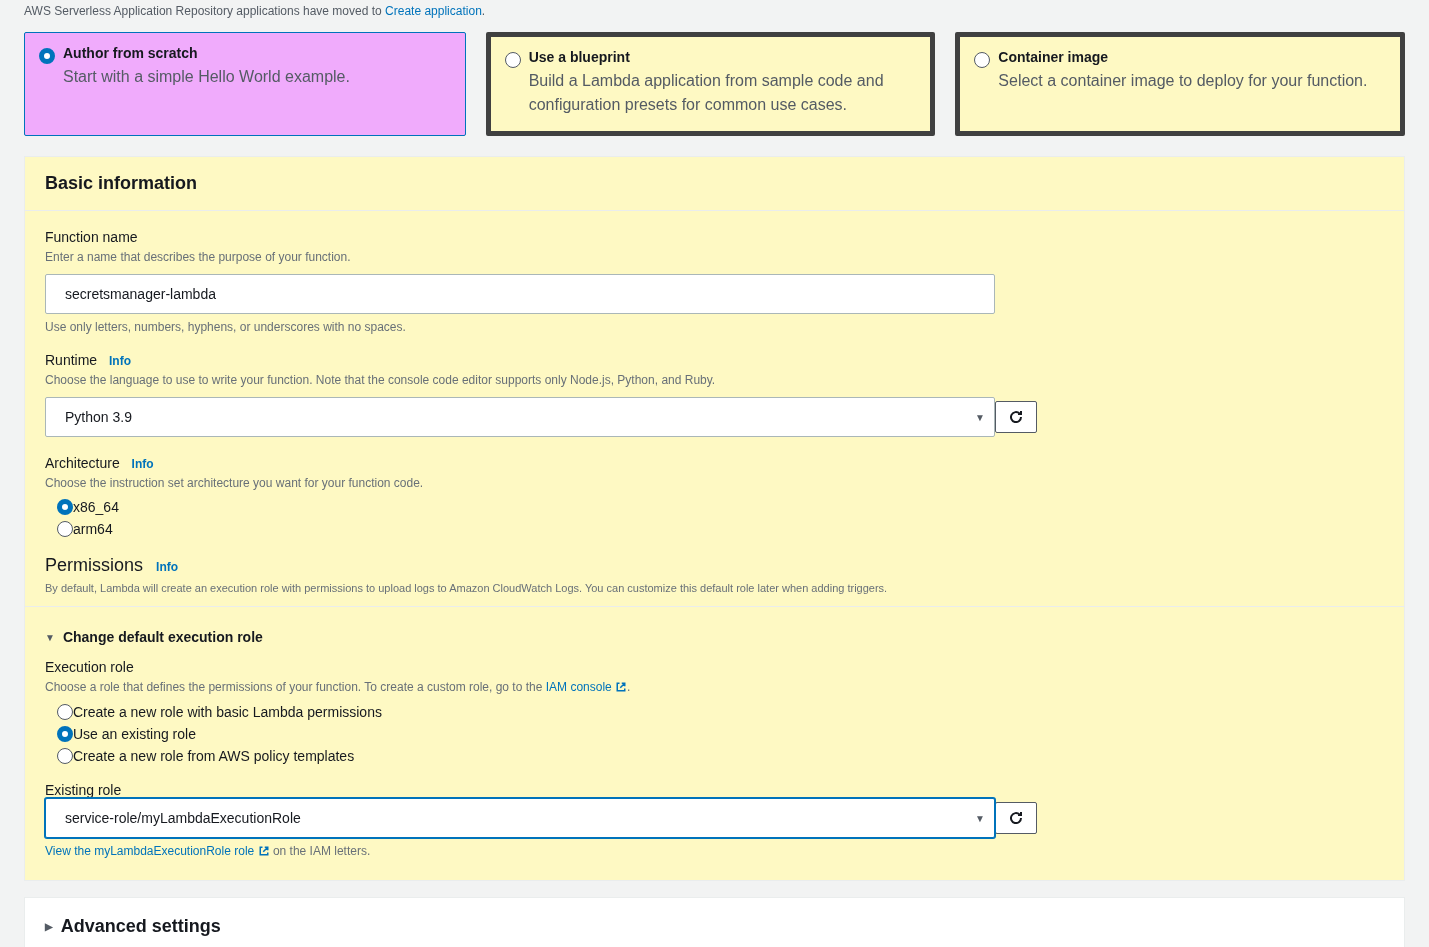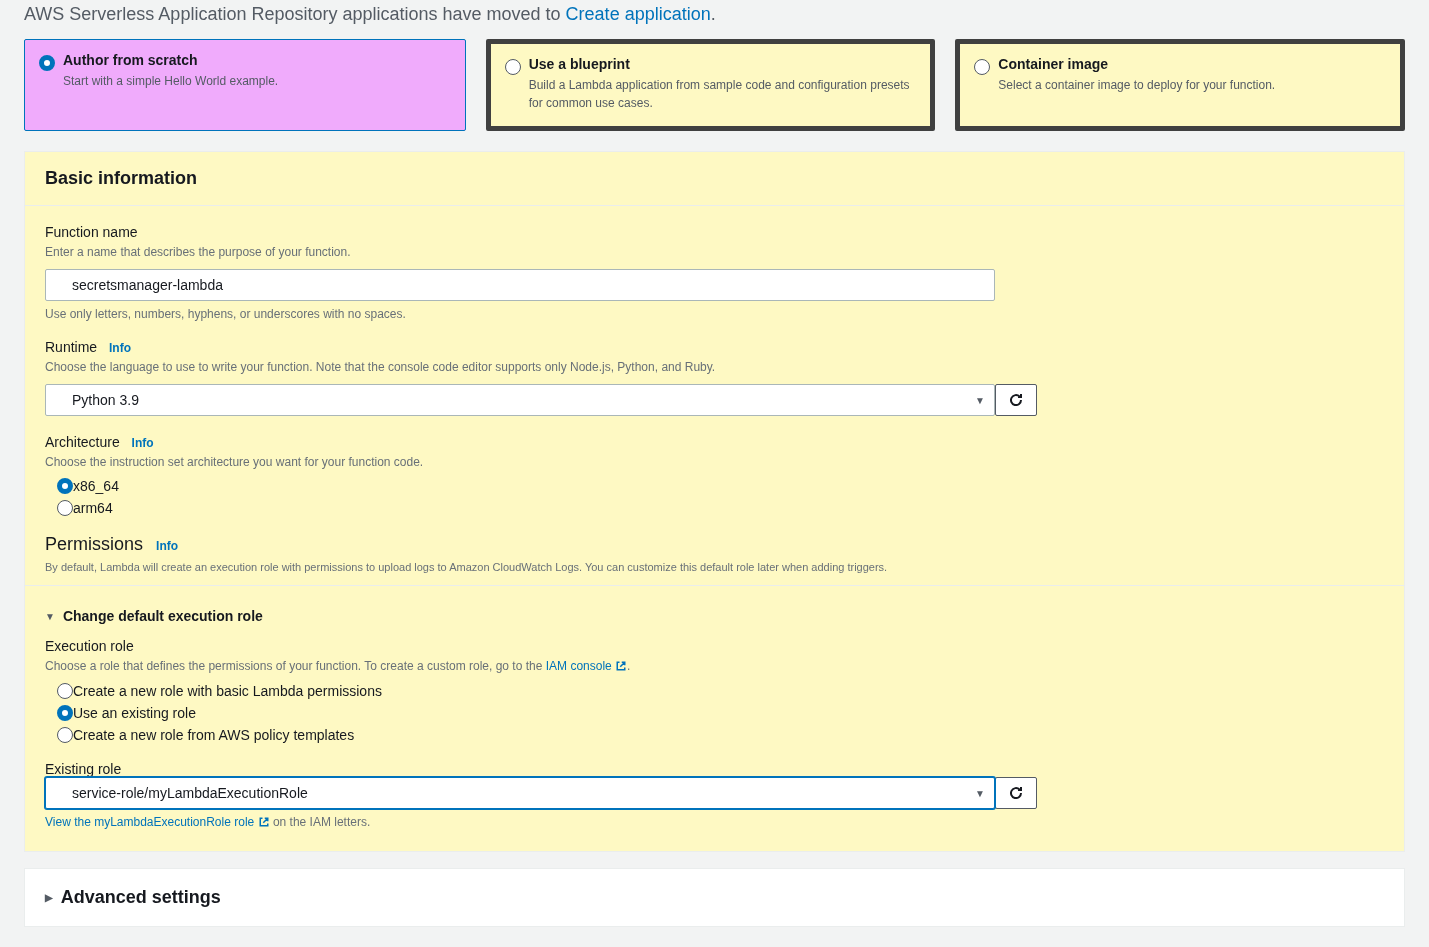--- a/index.html
+++ b/index.html
@@ -1,35 +1,35 @@
 <!DOCTYPE html>
 <html><head>
 <meta charset="utf-8">
 <style>
   * { box-sizing: border-box; }
   html, body { margin:0; padding:0; background:#f2f3f3; font-family:"Amazon Ember","Helvetica Neue",Arial,sans-serif; color:#16191f; }
   .page { padding: 0 24px 24px 24px; }
-  .notice { font-size:18px; color:#545b64; padding:4px 0 14px 0; }
+  .notice { font-size:12px; color:#545b64; padding:4px 0 14px 0; }
   .notice a { color:#0073bb; text-decoration:none; }
   .cards { display:flex; gap:20px; margin-bottom:20px; }
   .card { flex:1; background:#fef9c3; border:5px solid #404040; border-radius:2px; padding:12px 16px 14px 14px; display:flex; align-items:flex-start; gap:8px; cursor:pointer; }
   .card.selected { border:1px solid #0073bb; background:#f0abfc; }
   .radio { flex:0 0 16px; width:16px; height:16px; border:1px solid #545b64; border-radius:50%; margin-top:3px; position:relative; background:#fff; }
   .radio.checked { border:5px solid #0073bb; }
   .card .txt h3 { margin:0 0 4px 0; font-size:14px; font-weight:700; color:#16191f; }
-  .card .txt p { margin:0; font-size:12px; color:#545b64; line-height:1.5; }
+  .card .txt p { margin:0; font-size:16px; color:#545b64; line-height:1.5; }
   .panel { background:#fef9c3; border:1px solid #eaeded; }
   .panel-header { padding:16px 20px; border-bottom:1px solid #eaeded; }
   .panel-header h2 { margin:0; font-size:18px; font-weight:700; }
   .panel-body { padding:18px 20px 4px 20px; }
   .field { margin-bottom:18px; }
   .field-label { font-size:14px; font-weight:400; color:#16191f; }
   .field-desc { font-size:12px; color:#687078; margin:4px 0 8px 0; line-height:1.4; }
   .field-hint { font-size:12px; color:#687078; margin-top:6px; }
-  input[type=text], .select { width:100%; max-width:950px; height:32px; border:1px solid #aab7b8; border-radius:2px; padding:4px 26px; font-size:14px; background:#fff; color:#16191f; }
+  input[type=text], .select { width:100%; max-width:950px; height:40px; border:1px solid #aab7b8; border-radius:2px; padding:4px 19px; font-size:14px; background:#fff; color:#16191f; }
   .select { appearance:none; background-image:none; }
   .select-row { display:flex; align-items:center; max-width:1010px; }
   .select-wrap { position:relative; flex:1; max-width:950px; }
   .select-wrap.focus .select { border:1px solid #0073bb; box-shadow:0 0 0 1px #0073bb; }
   .select-caret { position:absolute; right:10px; top:50%; transform:translateY(-50%); pointer-events:none; color:#545b64; font-size:10px; }
   .icon-btn { width:42px; height:32px; border:1px solid #545b64; border-radius:2px; background:#fff; display:flex; align-items:center; justify-content:center; cursor:pointer; }
   .icon-btn svg { width:16px; height:16px; stroke:#16191f; }
   .info-link { font-size:12px; color:#0073bb; font-weight:700; margin-left:8px; text-decoration:none; }
   .radio-opt { display:flex; align-items:center; gap:0; margin:6px 12px; font-size:14px; cursor:pointer; }
   .section-title { font-size:18px; font-weight:400; color:#16191f; margin:8px 0 0 0; }

